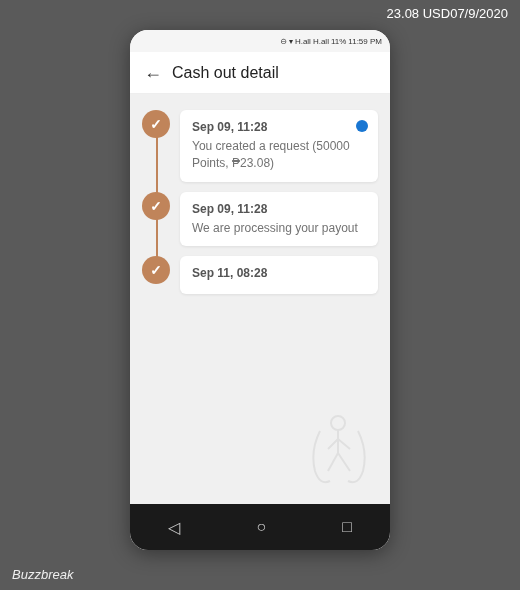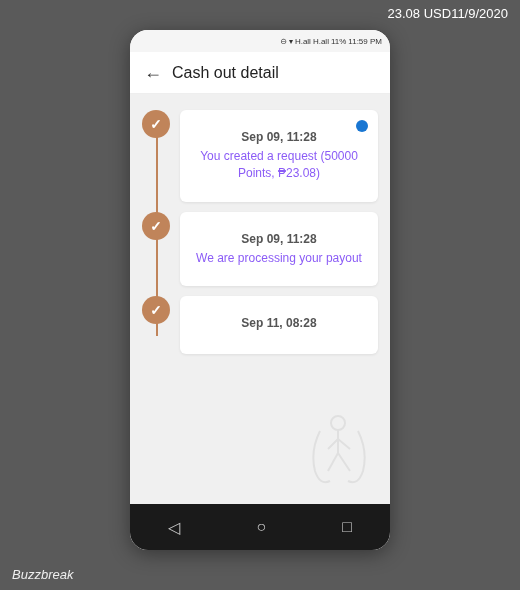--- a/index.html
+++ b/index.html
@@ -118,37 +118,36 @@
 
     .timeline-dot .check {
       color: #fff;
       font-size: 14px;
       font-weight: bold;
     }
 
     .timeline-card {
       background: #fff;
       border-radius: 6px;
-      padding: 20px 12px;
+      padding: 10px 12px;
       flex: 1;
       position: relative;
       box-shadow: 0 1px 3px rgba(0,0,0,0.08);
-      text-align: center;
     }
 
     .card-time {
       font-size: 12px;
       color: #555;
       font-weight: 600;
       margin-bottom: 4px;
     }
 
     .card-text {
       font-size: 12px;
-      color: #8b5cf6;
+      color: #737373;
       line-height: 1.4;
     }
 
     .blue-dot {
       position: absolute;
       top: 10px;
       right: 10px;
       width: 12px;
       height: 12px;
       background: #1976d2;
@@ -223,21 +222,21 @@
       display: flex;
       flex-direction: column;
       height: 100%;
     }
   </style>
 </head>
 <body>
 
 <div class="top-bar">
   <span>23.08 USD</span>
-  <span>11/9/2020</span>
+  <span>07/9/2020</span>
 </div>
 
 <div class="phone-wrapper">
   <div class="phone-frame">
     <div class="phone-inner">
 
       <div class="status-bar">
         <div class="status-icons">
           <span>⊖</span>
           <span>▾</span>

